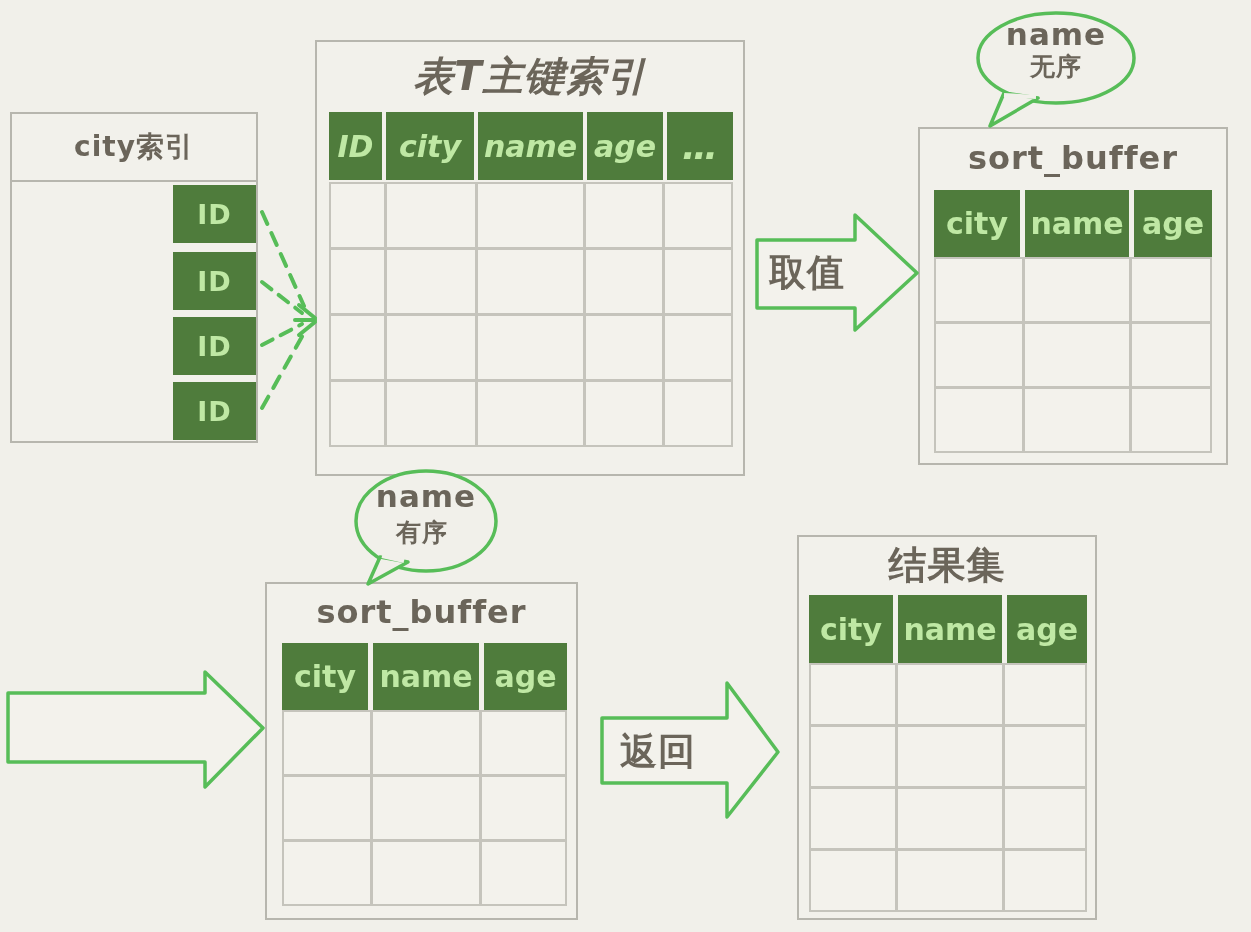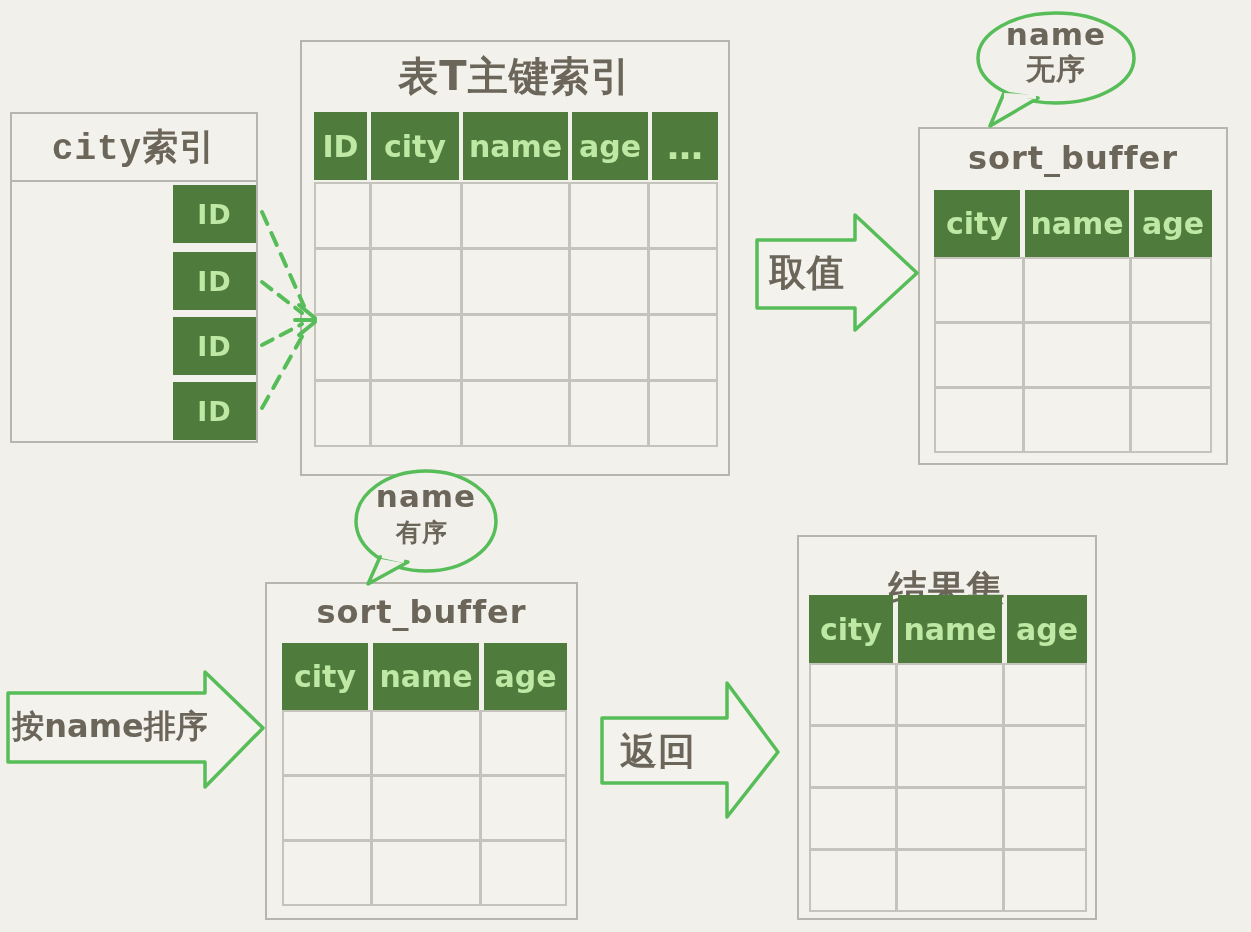--- a/index.html
+++ b/index.html
@@ -43,28 +43,28 @@
     color:#6b655a; line-height:1.12; letter-spacing:1px;
   }
   svg.overlay{ position:absolute; left:0; top:0; pointer-events:none; }
 </style>
 </head>
 <body>
 
 <div id="canvas">
 
   <div class="box" style="left:10px; top:112px; width:248px; height:331px;">
-    <div class="box-title titled-border" style="height:66px; font-size:36px;font-family:Liberation Mono, monospace;">city索引</div>
+    <div class="box-title titled-border" style="height:66px; font-size:28px;">city索引</div>
     <div class="idcell" style="left:161px; top:71px;">ID</div>
     <div class="idcell" style="left:161px; top:138px;">ID</div>
     <div class="idcell" style="left:161px; top:203px;">ID</div>
     <div class="idcell" style="left:161px; top:268px;">ID</div>
   </div>
 
-  <div class="box" style="left:300px; top:40px; width:430px; height:436px;">
+  <div class="box" style="left:315px; top:40px; width:430px; height:436px;font-style:italic;">
     <div class="box-title" style="height:68px; font-size:40px;">表T主键索引</div>
     <div class="hdr-row" style="left:12px; top:70px; height:68px; gap:4px;">
       <div class="hcell" style="width:53px;">ID</div>
       <div class="hcell" style="width:88px;">city</div>
       <div class="hcell" style="width:105px;">name</div>
       <div class="hcell" style="width:76px;">age</div>
       <div class="hcell" style="width:66px; font-size:36px;">…</div>
     </div>
     <div class="bgrid" style="left:12px; top:140px; grid-template-columns:53px 88px 105px 76px 66px; grid-auto-rows:63px;">
         <div class="bcell"></div>
@@ -124,21 +124,21 @@
         <div class="bcell"></div>
         <div class="bcell"></div>
         <div class="bcell"></div>
         <div class="bcell"></div>
         <div class="bcell"></div>
         <div class="bcell"></div>
       </div>
   </div>
 
   <div class="box" style="left:797px; top:535px; width:300px; height:385px;">
-    <div class="box-title" style="height:56px; font-size:38px;margin-top:24px;">结果集</div>
+    <div class="box-title" style="height:56px; font-size:38px;">结果集</div>
     <div class="hdr-row" style="left:10px; top:58px; height:68px; gap:5px;">
       <div class="hcell" style="width:84px;">city</div>
       <div class="hcell" style="width:104px;">name</div>
       <div class="hcell" style="width:80px;">age</div>
     </div>
     <div class="bgrid" style="left:10px; top:126px; grid-template-columns:84px 104px 80px; grid-auto-rows:59px;">
         <div class="bcell"></div>
         <div class="bcell"></div>
         <div class="bcell"></div>
         <div class="bcell"></div>
@@ -178,22 +178,21 @@
     </g>
 
     <g>
       <ellipse cx="426" cy="521" rx="70" ry="50" fill="#f1f0ea" stroke="#57bd58" stroke-width="3.5"></ellipse>
       <path d="M380,557 L368,584 L408,562 Z" fill="#f1f0ea" stroke="#57bd58" stroke-width="3.5" stroke-linejoin="round"></path>
       <path d="M382,556 L404,561" stroke="#f1f0ea" stroke-width="4"></path>
     </g>
   </svg>
 
   <div class="label" style="left:993px; top:17px; width:126px; font-size:31px;">name</div>
-  <div class="label" style="left:993px; top:53px; width:126px; font-size:29px;">无序</div>
+  <div class="label" style="left:993px; top:53px; width:126px; font-size:25px;">无序</div>
 
   <div class="label" style="left:366px; top:479px; width:120px; font-size:31px;">name</div>
   <div class="label" style="left:362px; top:519px; width:120px; font-size:25px;">有序</div>
 
   <div class="label" style="left:757px; top:252px; width:100px; font-size:37px;">取值</div>
-  <div class="label" style="left:10px; top:709px; width:200px; font-size:32px; letter-spacing:0;">按name排序</div>
   <div class="label" style="left:603px; top:731px; width:110px; font-size:37px;">返回</div>
 
 </div>
 
 </body></html>

